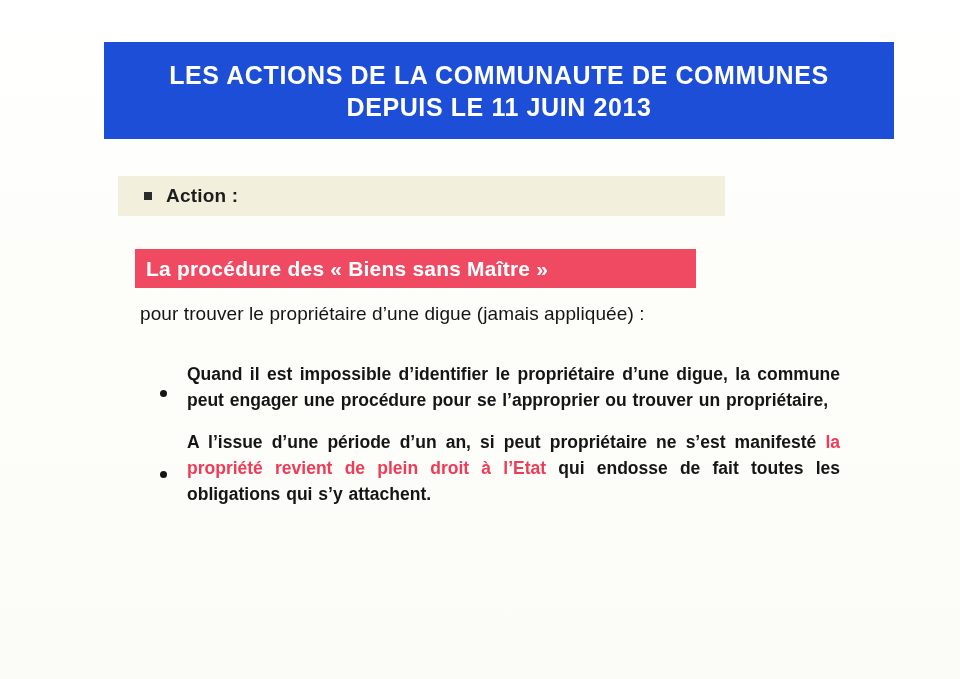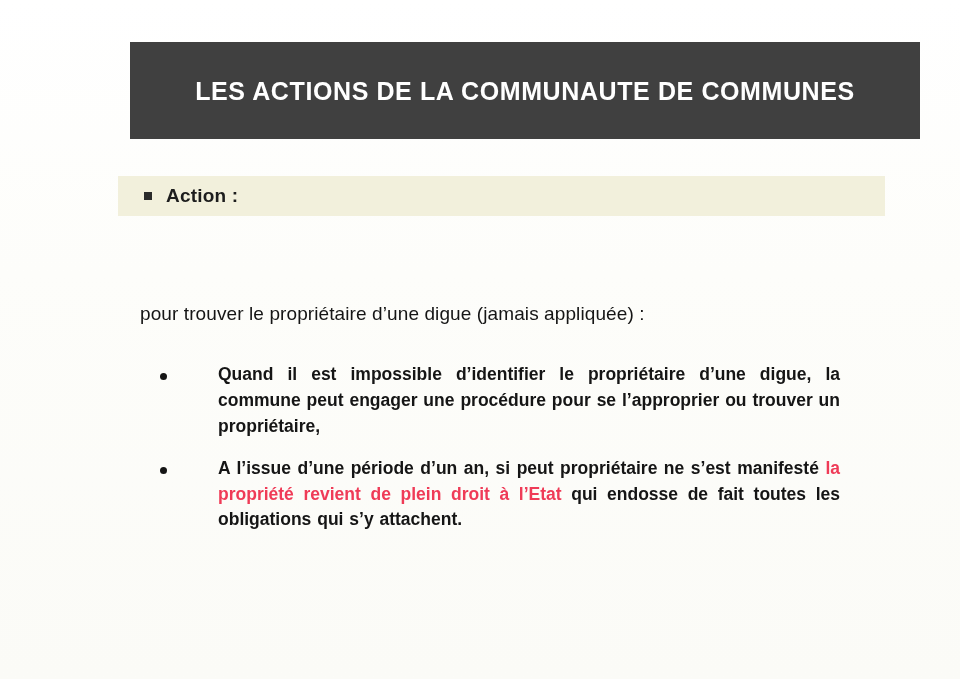--- a/index.html
+++ b/index.html
@@ -24,44 +24,44 @@
   
   .paper-tint {
     position: absolute;
     inset: 0;
     background: linear-gradient(180deg, #ffffff 0%, #fdfdfa 40%, #fbfbf7 100%);
     pointer-events: none;
   }
 
   .title-band {
     position: absolute;
-    left: 130px;
+    left: 104px;
     top: 42px;
     width: 790px;
     height: 97px;
-    background: #404040;
+    background: #1d4ed8;
     color: #ffffff;
     display: flex;
     flex-direction: column;
     align-items: center;
     justify-content: center;
     text-align: center;
   }
   .title-line {
     font-size: 25px;
     font-weight: bold;
     letter-spacing: 0.6px;
     line-height: 1.28;
   }
 
   .action-band {
     position: absolute;
     left: 118px;
     top: 176px;
-    width: 767px;
+    width: 607px;
     height: 40px;
     background: #f2f0dc;
     display: flex;
     align-items: center;
   }
   .action-marker {
     width: 8px;
     height: 8px;
     background: #2b2b2b;
     margin-left: 26px;
@@ -104,23 +104,22 @@
   }
 
   .bullets {
     position: absolute;
     left: 160px;
     top: 362px;
     width: 680px;
   }
   .bullet-item {
     display: flex;
-    align-items: flex-start;
+    align-items: center;
     margin-bottom: 16px;
-    gap: 31px;
   }
   .bullet-dot {
     flex: 0 0 auto;
     width: 7px;
     height: 7px;
     border-radius: 50%;
     background: #151515;
     margin-top: 11px;
     margin-right: 20px;
   }
@@ -140,27 +139,31 @@
   }
 </style>
 </head>
 <body>
 
 <div class="slide">
   <div class="paper-tint"></div>
 
   <div class="title-band">
     <div class="title-line">LES ACTIONS DE LA COMMUNAUTE DE COMMUNES</div>
+    <div class="title-line">DEPUIS LE 11 JUIN 2013</div>
   </div>
 
   <div class="action-band">
     <span class="action-marker"></span>
     <span class="action-label">Action :</span>
   </div>
 
+  <div class="pink-band">
+    <span class="pink-band-text">La procédure des « Biens sans Maître »</span>
+  </div>
 
   <div class="subtitle">pour trouver le propriétaire d’une digue (jamais appliquée) :</div>
 
   <div class="bullets">
     <div class="bullet-item">
       <span class="bullet-dot"></span>
       <span class="bullet-text loose">Quand il est impossible d’identifier le propriétaire d’une digue, la commune peut engager une procédure pour se l’approprier ou trouver un propriétaire,</span>
     </div>
     <div class="bullet-item">
       <span class="bullet-dot"></span>

